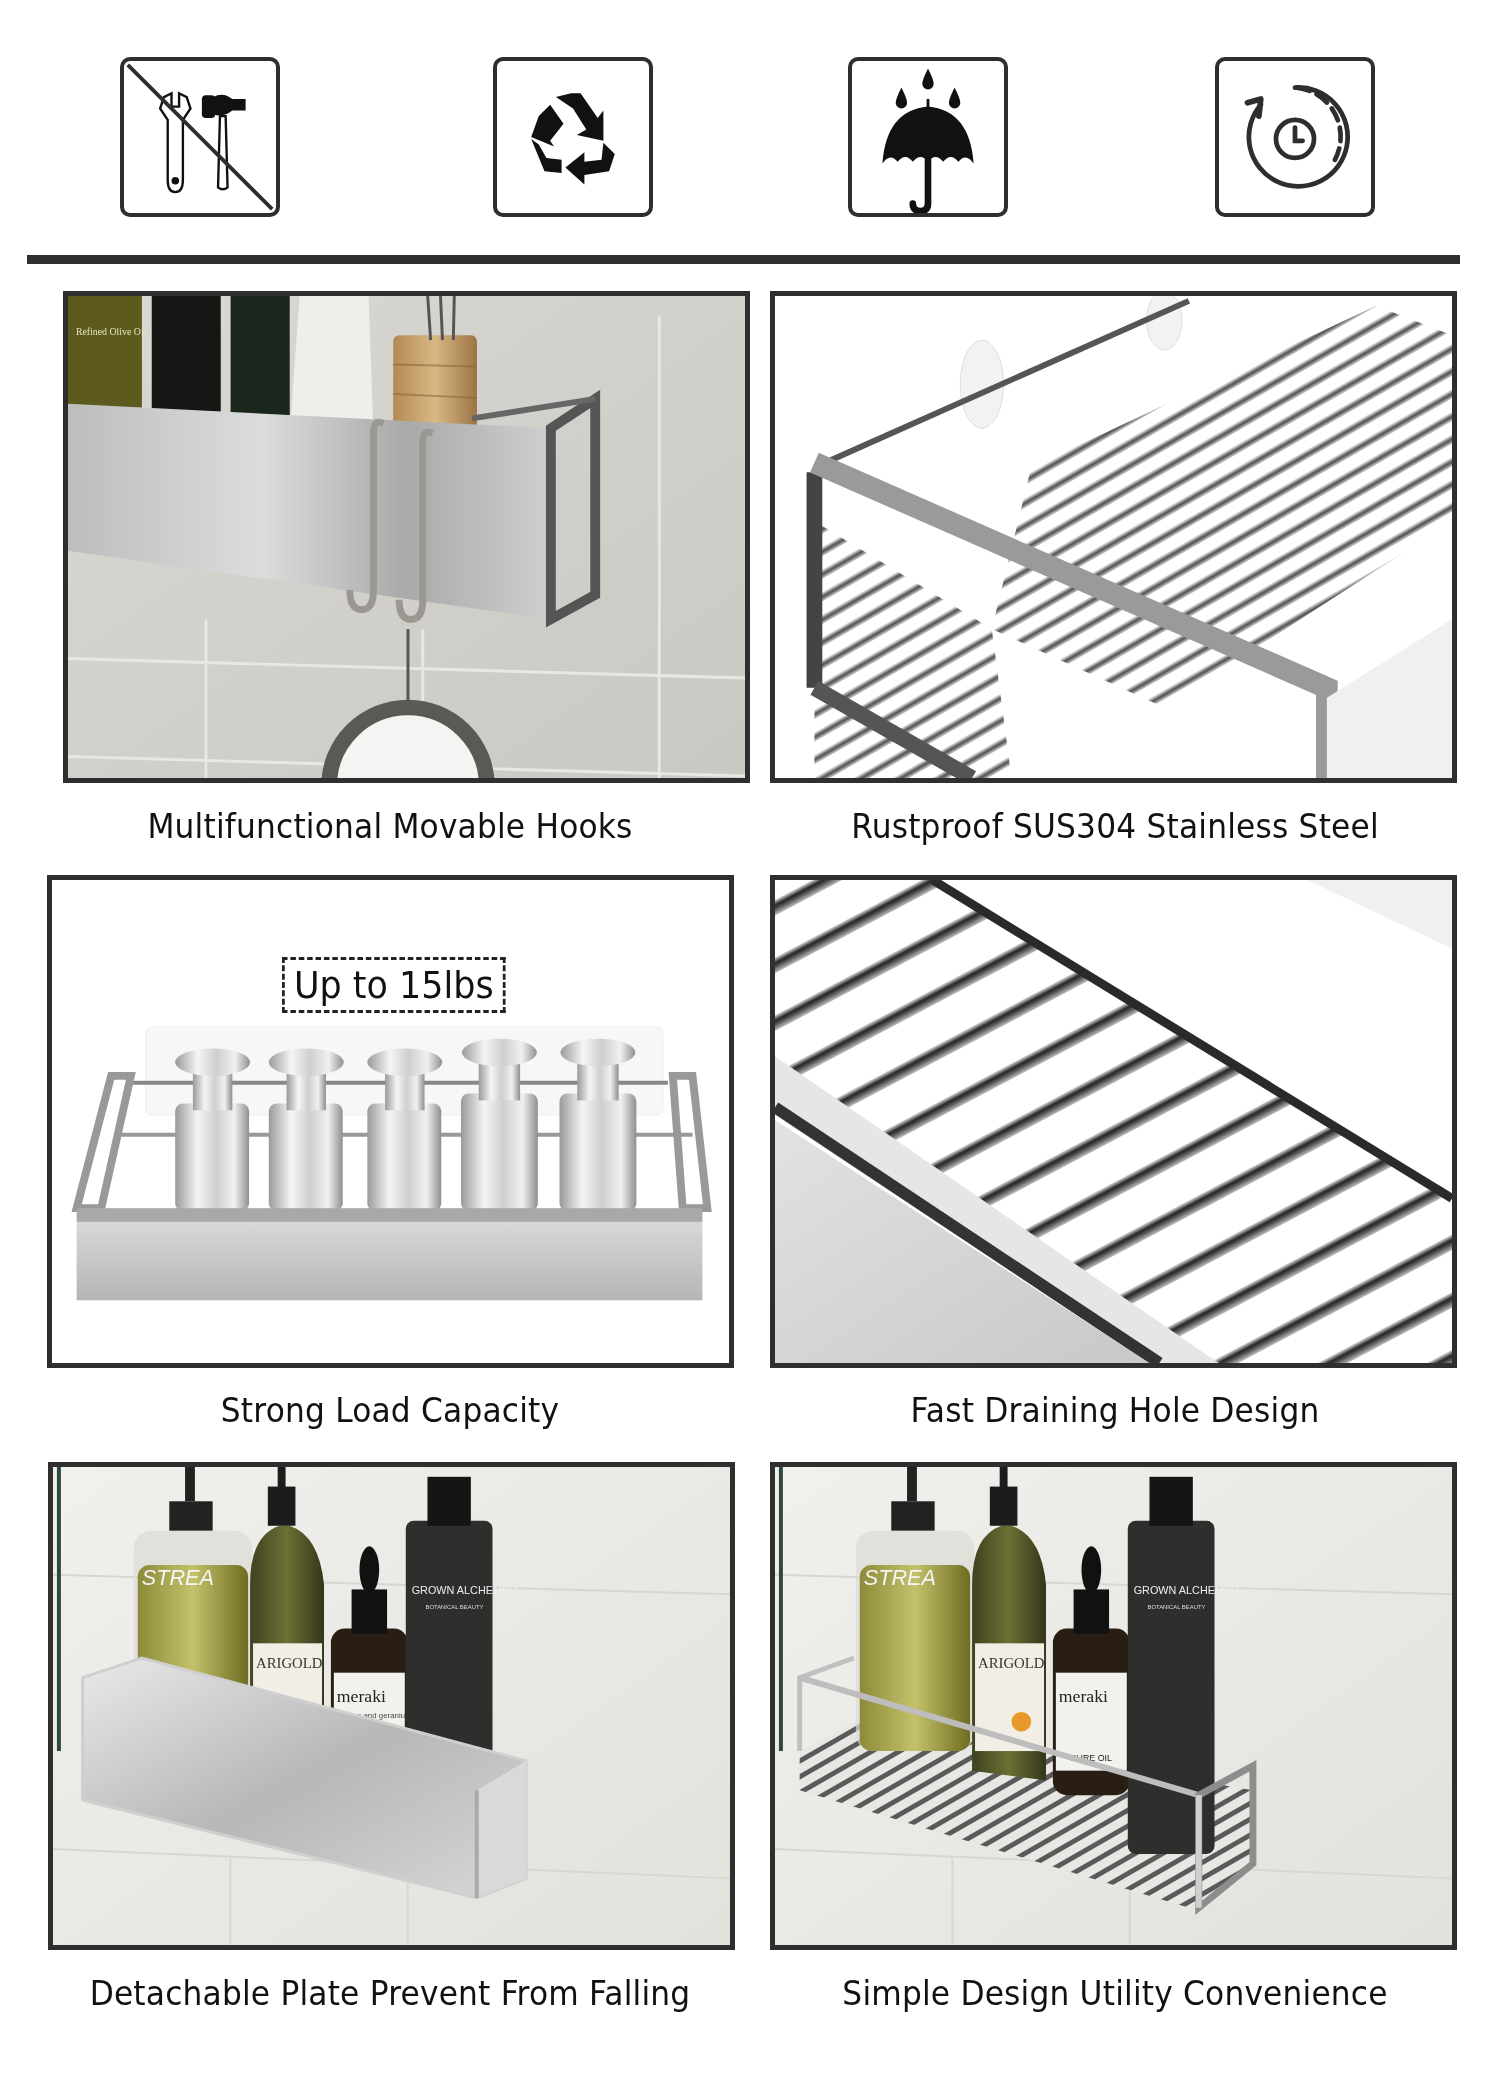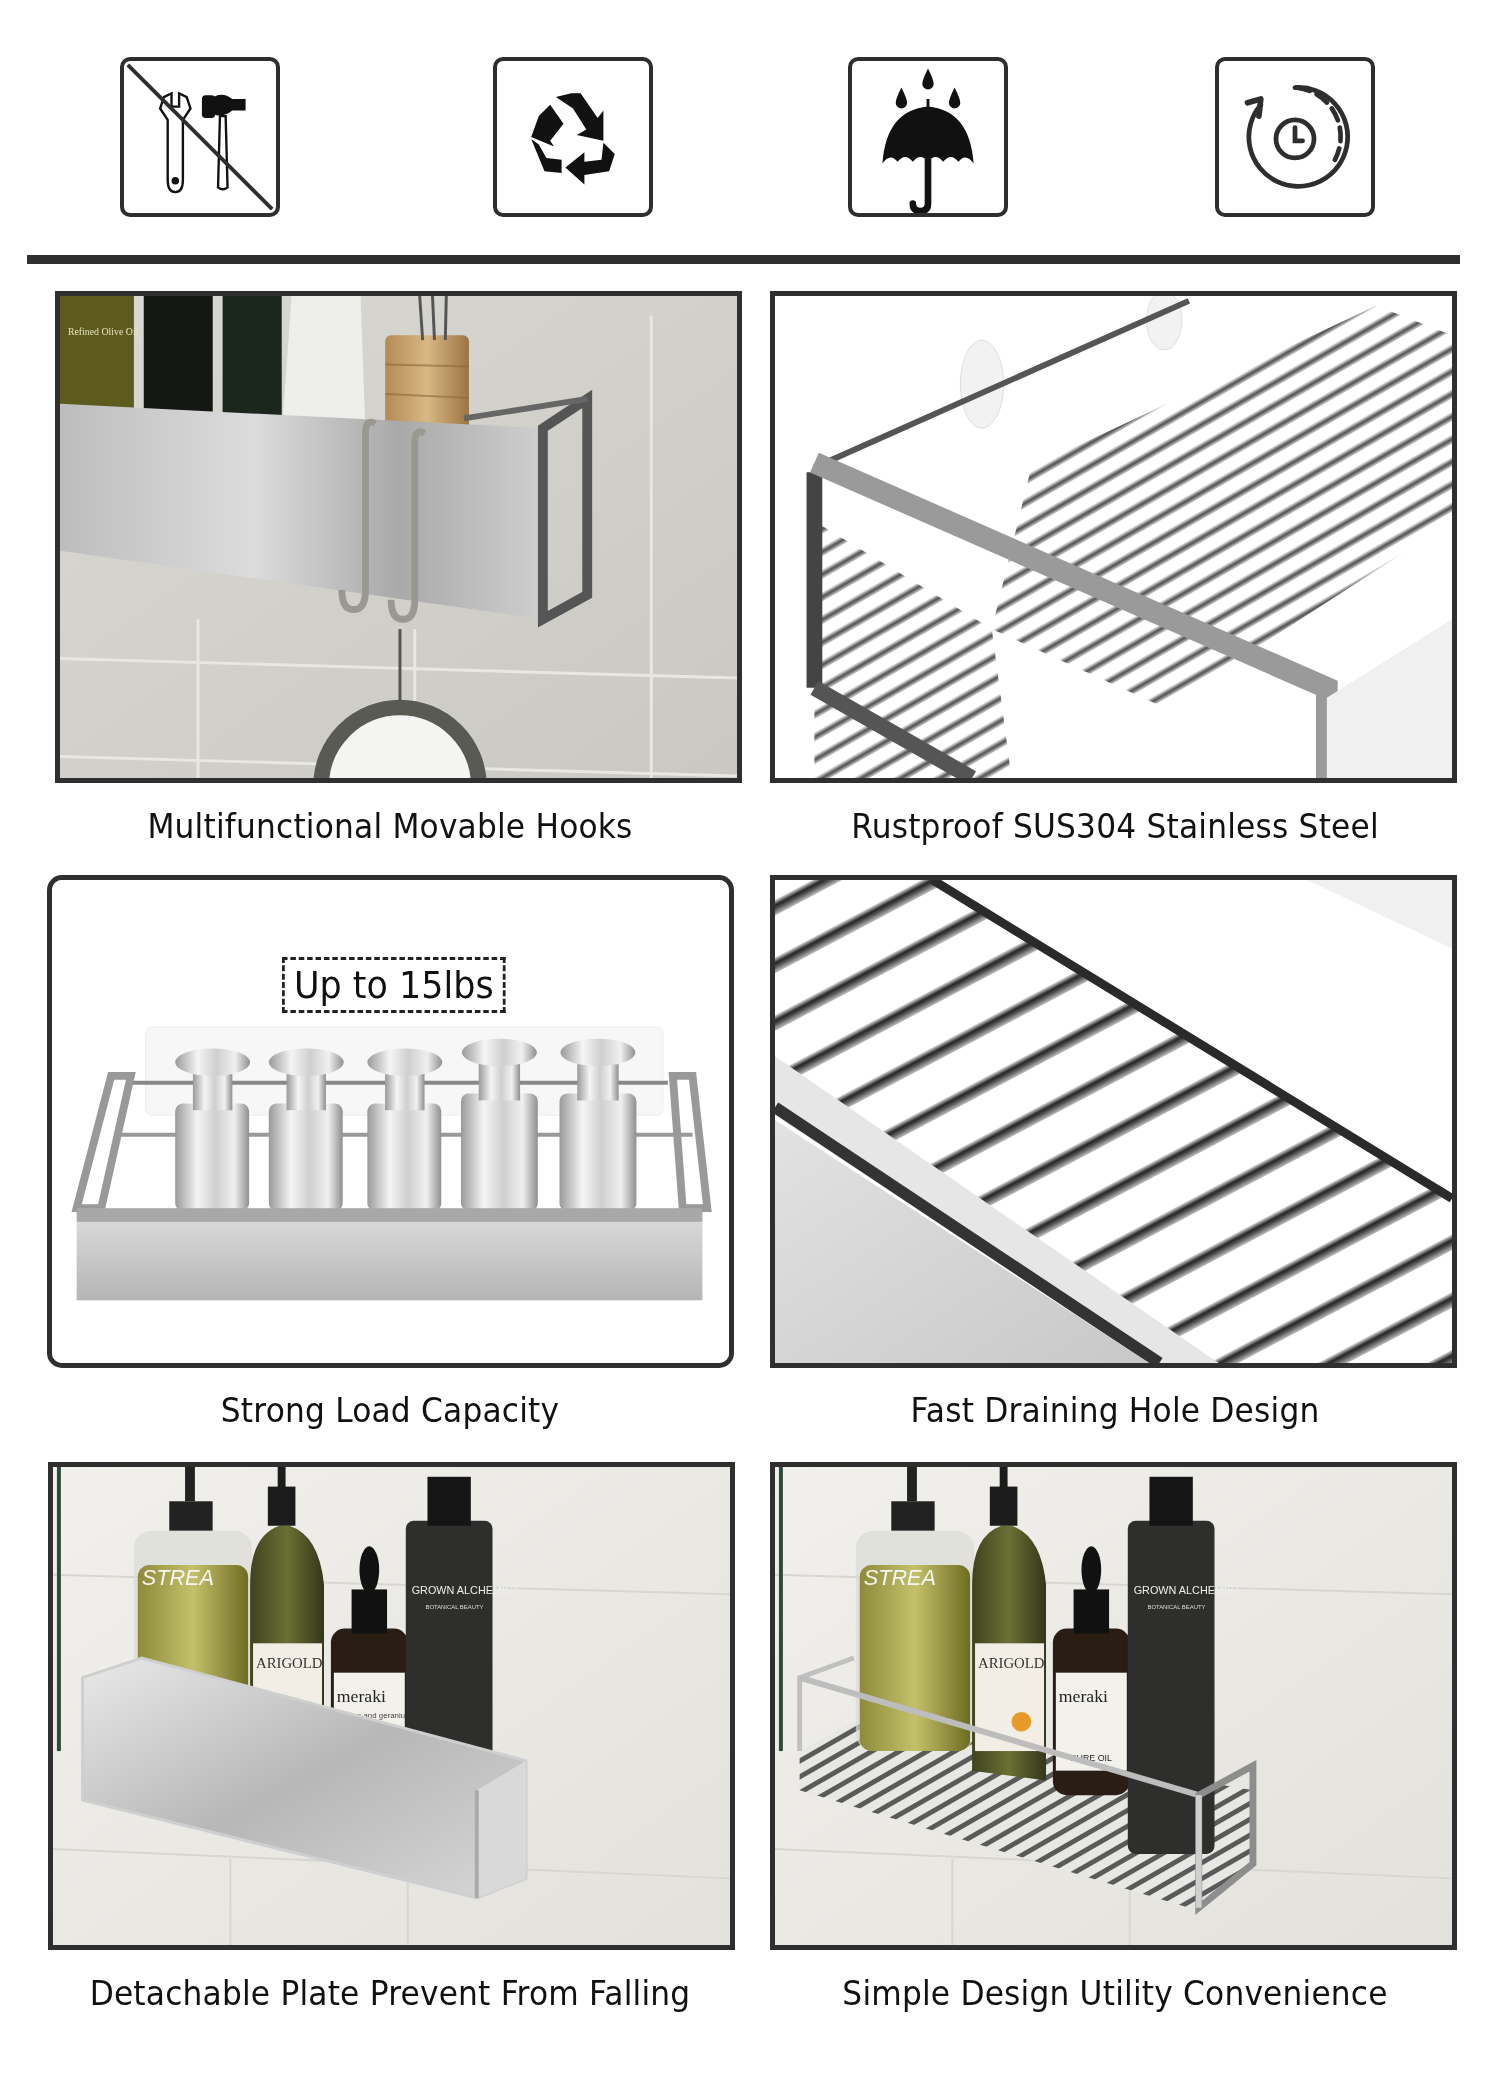--- a/index.html
+++ b/index.html
@@ -9,21 +9,21 @@
               border:4px solid #2e2e2e; border-radius:10px; background:#fff; overflow:hidden; }
   .icon-box svg { position:absolute; left:0; top:0; width:100%; height:100%; }
   .divider { position:absolute; left:27px; top:255px; width:1433px; height:9px; background:#2f2f2f; }
   .panel { position:absolute; box-sizing:border-box; border:5px solid #2f2f2f; overflow:hidden; background:#fff; }
   .panel svg { position:absolute; left:0; top:0; width:100%; height:100%; }
   .caption { position:absolute; width:720px; text-align:center; font-size:34px; letter-spacing:0.2px;
              font-family:"DejaVu Sans", sans-serif; color:#111; transform:scaleX(0.92); }
   .load-label { position:absolute; left:230px; top:77px; padding:2px 10px; border:3px dashed #222;
                 font-size:38px; color:#111; background:transparent; line-height:46px;
                 font-family:"DejaVu Sans", sans-serif; transform:scaleX(0.92); transform-origin:left center; }
-  .col-left { left:55px; width:687px; }
+  .col-left { left:63px; width:687px; }
   .col-right { left:770px; width:687px; }
 </style>
 </head>
 <body>
 
 <div class="icon-box" style="left:120px; top:57px;">
   <svg viewBox="0 0 160 160">
 
     <path d="M42 38 L50 34 L50 48 L58 48 L58 34 L66 38 L70 50 L62 62 L62 125 Q62 138 54 138 Q46 138 46 125 L46 62 L38 50 Z" fill="#fff" stroke="#111" stroke-width="2.5"></path>
     <circle cx="54" cy="126" r="4" fill="#111"></circle>
@@ -152,21 +152,21 @@
     <path d="M40 180 L40 400" stroke="#444" stroke-width="16"></path>
     <path d="M40 170 L560 400 L560 492" fill="none" stroke="#9a9a9a" stroke-width="22"></path>
     <path d="M40 400 L200 492" stroke="#555" stroke-width="16"></path>
     <polygon points="560,410 687,330 687,492 560,492" fill="#f0f0f0"></polygon>
   </svg>
 </div>
 
 <div class="caption" style="left:30px; top:806px;">Multifunctional Movable Hooks</div>
 <div class="caption" style="left:755px; top:806px;">Rustproof SUS304 Stainless Steel</div>
 
-<div class="panel col-left" style="top:875px; height:493px; left:47px;border-radius:15px;">
+<div class="panel col-left" style="top:875px; height:493px; left:47px;">
   <svg viewBox="0 0 687 493" preserveAspectRatio="none">
     <defs>
       <linearGradient id="weight" x1="0" y1="0" x2="1" y2="0">
         <stop offset="0" stop-color="#9a9a9a"></stop>
           <stop offset="0.3" stop-color="#f5f5f5"></stop>
         <stop offset="0.55" stop-color="#cfcfcf"></stop>
           <stop offset="0.8" stop-color="#f0f0f0"></stop>
           <stop offset="1" stop-color="#8f8f8f"></stop>
       </linearGradient>
       <linearGradient id="front" x1="0" y1="0" x2="0" y2="1">

